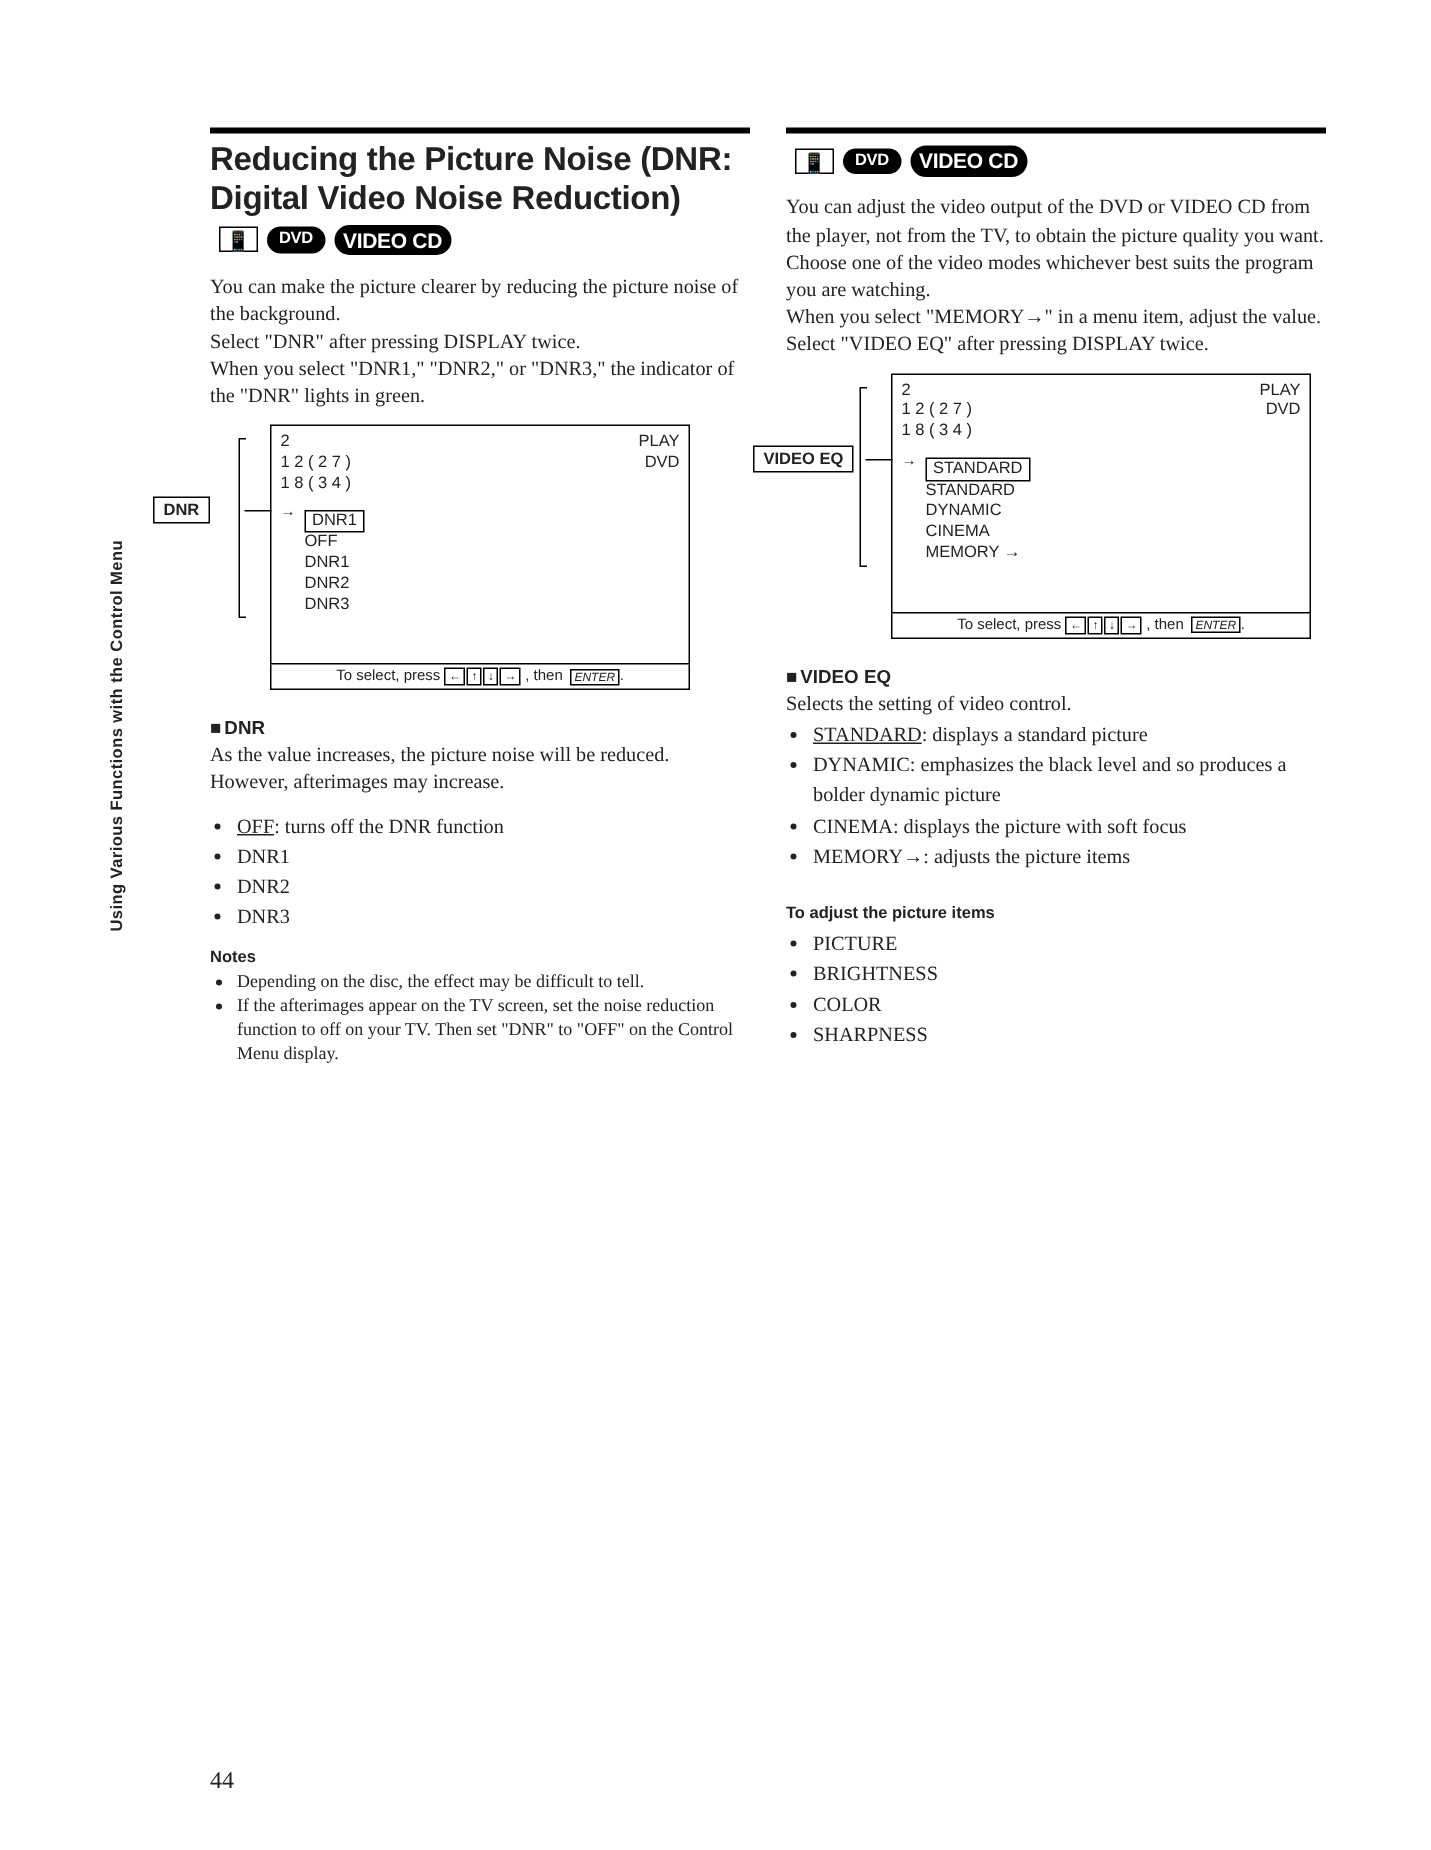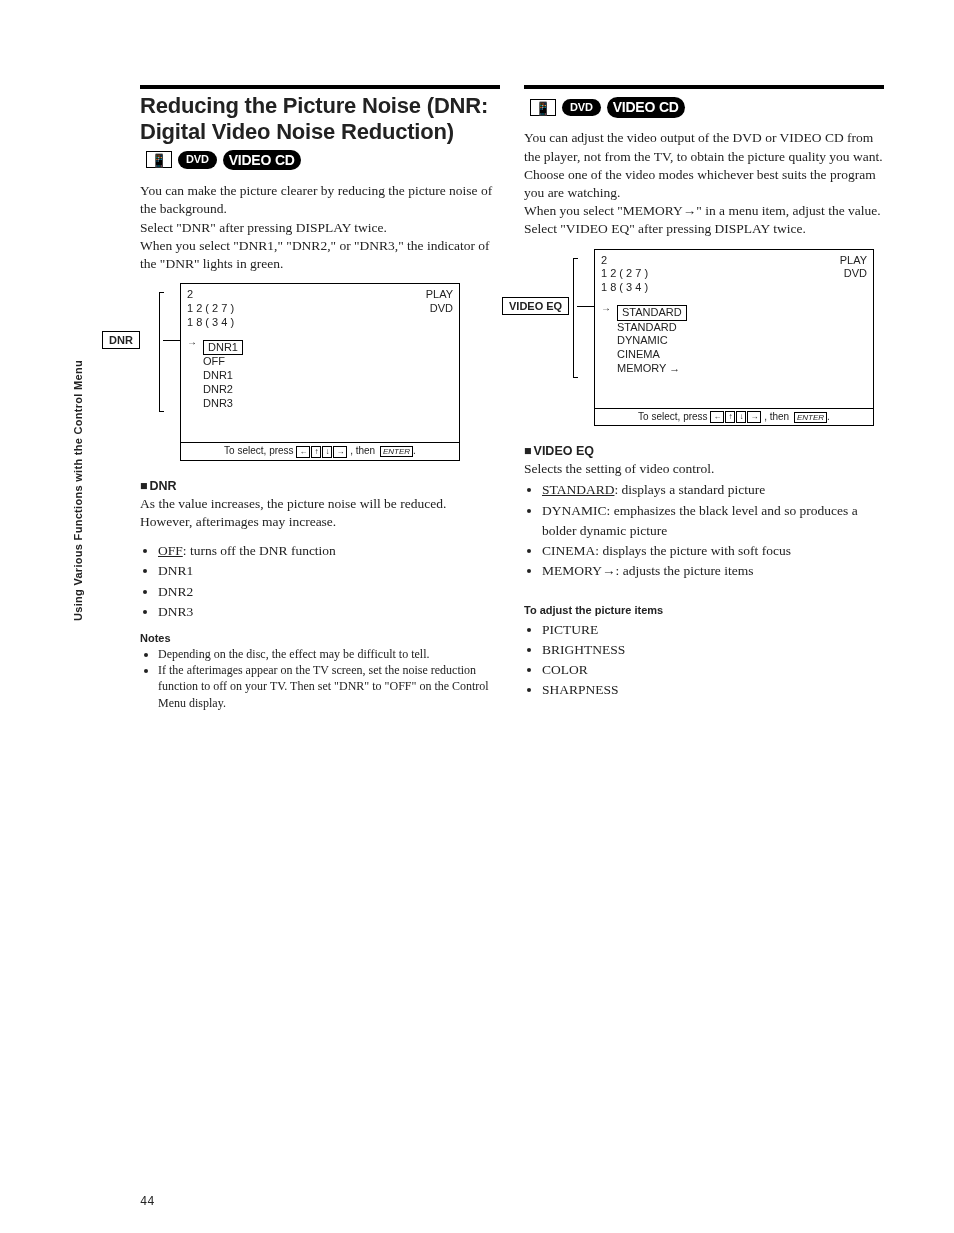--- a/index.html
+++ b/index.html
@@ -204,23 +204,23 @@
   }
   .subhead {
     font-family: Arial, Helvetica, sans-serif;
     font-weight: 900;
     font-size: 11px;
     margin: 22px 0 4px 0;
   }
   .page-num {
     position: absolute;
     left: 140px;
-    bottom: 24px;
-    font-family: Liberation Mono, monospace;
-    font-size: 12px;
+    bottom: 36px;
+    font-family: Liberation Serif, serif;
+    font-size: 16px;
   }
   .underline { text-decoration: underline; }
 </style>
 </head>
 <body>
 
 <div class="page">
 
   <div class="side-label">Using Various Functions with the Control Menu</div>
 

